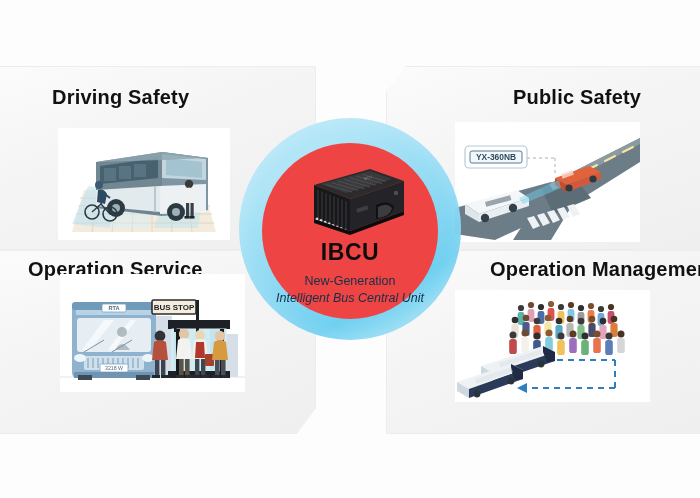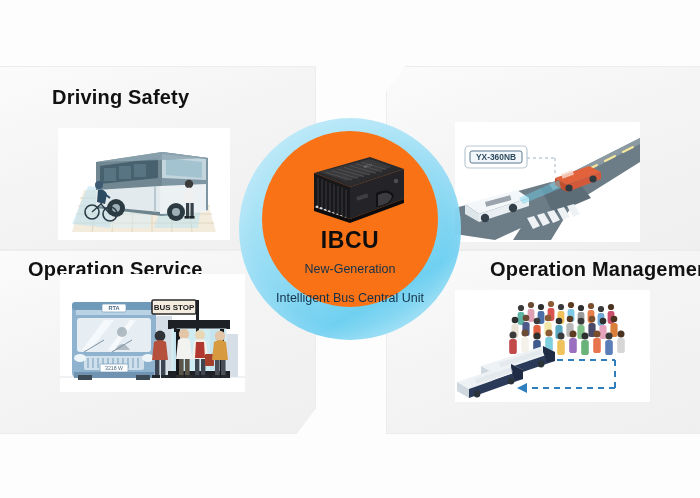--- a/index.html
+++ b/index.html
@@ -59,43 +59,44 @@
        rgba(190,232,248,0.30) 90%,
        rgba(255,255,255,0) 100%);
   }
   .halo-ring{
     position:absolute;left:239px;top:118px;width:222px;height:222px;
     border-radius:50%;
     background:linear-gradient(150deg,#ffffff 0%,#eaf7fd 25%,#b9e6f8 55%,#8fd9f4 75%,#ffffff 100%);
     opacity:.95;
   }
   .hub{
-    position:absolute;left:262px;top:131px;width:176px;height:176px;
+    position:absolute;left:262px;top:143px;width:176px;height:176px;
     border-radius:50%;
-    background:#f97316;
+    background:#ef4444;
     display:flex;flex-direction:column;align-items:center;justify-content:flex-start;
   }
   .hub-device{margin-top:20px;width:116px;height:74px;position:relative;}
   .hub-title{
     margin-top:4px;font-size:23px;font-weight:bold;color:#0d0d0d;letter-spacing:.6px;line-height:1;
   }
   .hub-sub1{margin-top:11px;font-size:12.5px;color:#13314a;font-weight:500;line-height:1.1;}
-  .hub-sub2{margin-top:15px;font-size:12.5px;color:#13314a;font-weight:500;line-height:1.1;}
+  .hub-sub2{margin-top:3px;font-size:12.5px;color:#13314a;font-weight:500;line-height:1.1;font-style:italic;}
 </style>
 </head>
 <body>
 
 <div id="stage">
 
   <div class="panel tl"></div>
   <div class="panel tr"></div>
   <div class="panel bl"></div>
   <div class="panel br"></div>
 
   <div class="panel-title t-tl">Driving Safety</div>
+  <div class="panel-title t-tr">Public Safety</div>
   <div class="panel-title t-bl">Operation Service</div>
   <div class="panel-title t-br">Operation Management</div>
 
   <div class="illus i-tl">
     <svg viewBox="0 0 172 112" width="172" height="112">
       <rect x="0" y="0" width="172" height="112" fill="#ffffff"></rect>
 
       <polygon points="14,104 158,104 146,62 26,62" fill="#f3ecdd"></polygon>
       <g stroke="#e0d6bf" stroke-width="1">
         <line x1="22" y1="70" x2="150" y2="70"></line>

